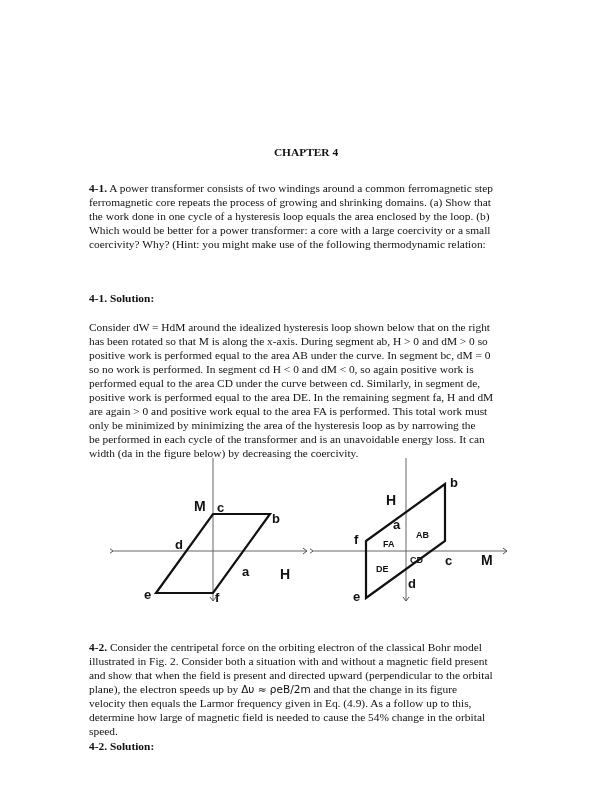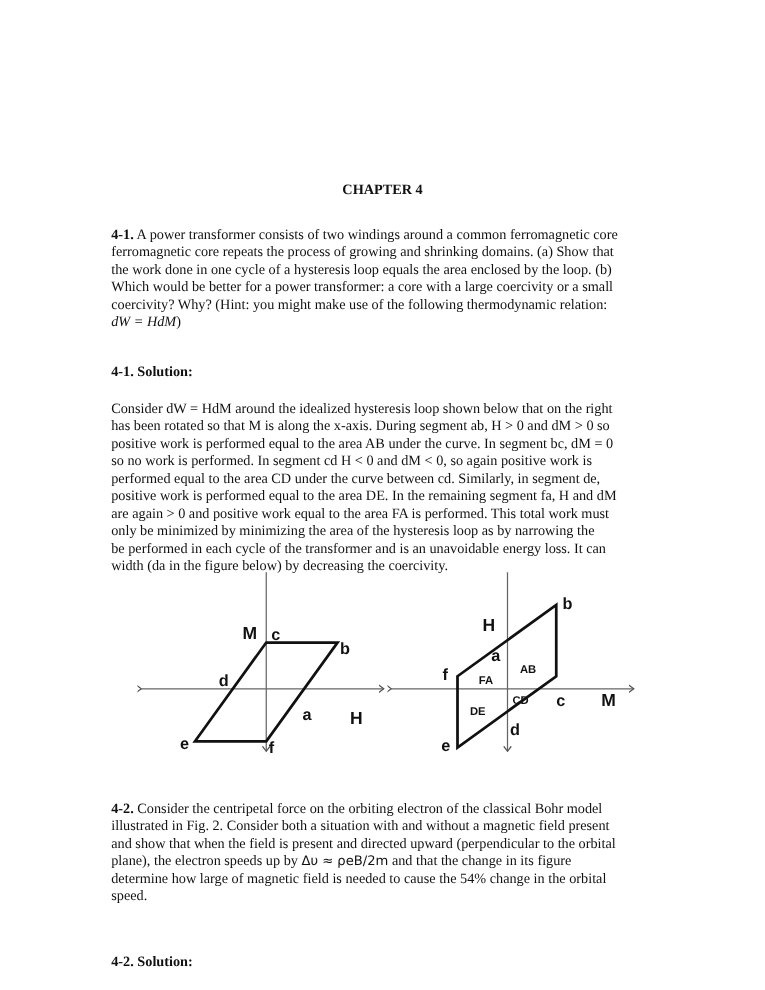--- a/index.html
+++ b/index.html
@@ -24,26 +24,25 @@
   .badge .brand .xy { color: #8f7cf5; }
 </style>
 </head>
 <body>
 
 <div class="page">
 
   <div class="chapter">CHAPTER 4</div>
 
   <div class="block" style="top:133px;">
-    <span class="line"><span class="b">4-1.</span><span> A power transformer consists of two windings around a common ferromagnetic core</span></span>
+    <span class="line"><span class="b">4-1.</span><span> A power transformer consists of two windings around a common ferromagnetic step</span></span>
     <span class="line">ferromagnetic core repeats the process of growing and shrinking domains.  (a) Show that</span>
     <span class="line">the work done in one cycle of a hysteresis loop equals the area enclosed by the loop.  (b)</span>
     <span class="line">Which would be better for a power transformer: a core with a large coercivity or a small</span>
     <span class="line">coercivity?  Why?  (Hint: you might make use of the following thermodynamic relation:</span>
-    <span class="line"><span class="i">dW = HdM</span><span>)</span></span>
   </div>
 
   <div class="heading" style="top:244px;">4-1. Solution:</div>
 
   <div class="block" style="top:272px;">
     <span class="line">Consider dW = HdM around the idealized hysteresis loop shown below that on the right</span>
     <span class="line">has been rotated so that M is along the x-axis.  During segment ab, H &gt; 0 and dM &gt; 0 so</span>
     <span class="line">positive work is performed equal to the area AB under the curve.  In segment bc, dM = 0</span>
     <span class="line">so no work is performed.  In segment cd H &lt; 0 and dM &lt; 0, so again positive work is</span>
     <span class="line">performed equal to the area CD under the curve between cd.  Similarly, in segment de,</span>
@@ -94,24 +93,25 @@
     <text x="73" y="89" font-size="9">FA</text>
     <text x="100" y="105" font-size="9">CD</text>
     <text x="66" y="114" font-size="9">DE</text>
   </svg>
 
   <div class="block" style="top:592px;">
     <span class="line"><span class="b">4-2.</span><span> Consider the centripetal force on the orbiting electron of the classical Bohr model</span></span>
     <span class="line">illustrated in Fig. 2.  Consider both a situation with and without a magnetic field present</span>
     <span class="line">and show that when the field is present and directed upward (perpendicular to the orbital</span>
     <span class="line"><span>plane), the electron speeds up by </span><span class="math">Δυ ≈ ρeB/2m</span><span> and that the change in its figure</span></span>
+    <span class="line">velocity then equals the Larmor frequency given in Eq. (4.9).  As a follow up to this,</span>
     <span class="line">determine how large of magnetic field is needed to cause the 54% change in the orbital</span>
     <span class="line">speed.</span>
   </div>
 
-  <div class="heading" style="top:716px;text-align:right;">4-2. Solution:</div>
+  <div class="heading" style="top:692px;text-align:right;">4-2. Solution:</div>
 
   <div class="badge">
     <span class="plus">+</span>
     <span class="brand"><span>Study</span><span class="xy">XY</span></span>
   </div>
 
 </div>
 
 </body></html>

